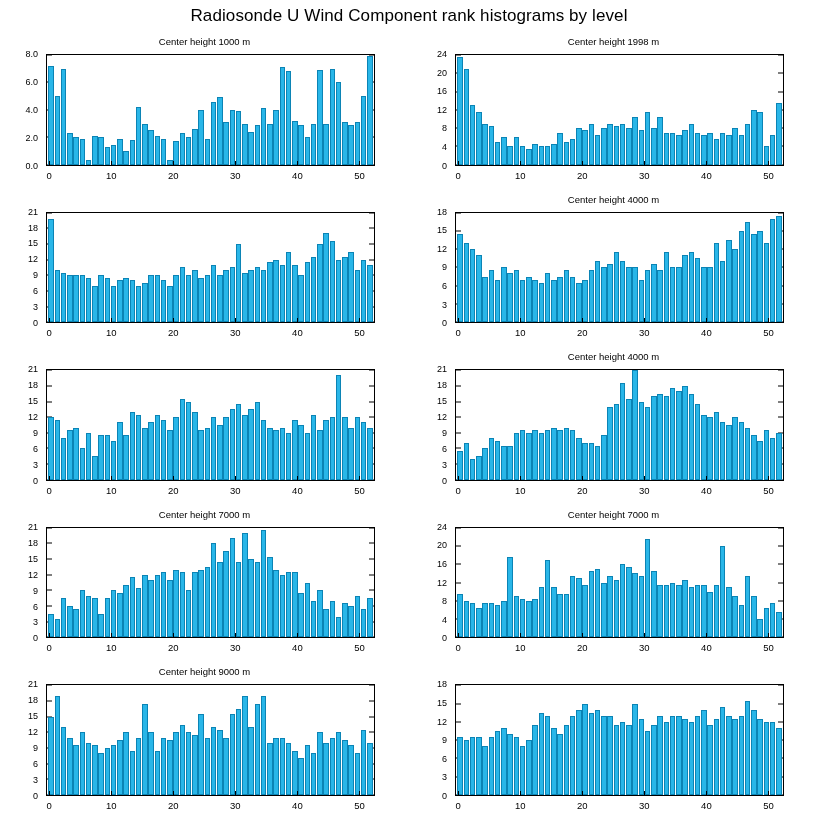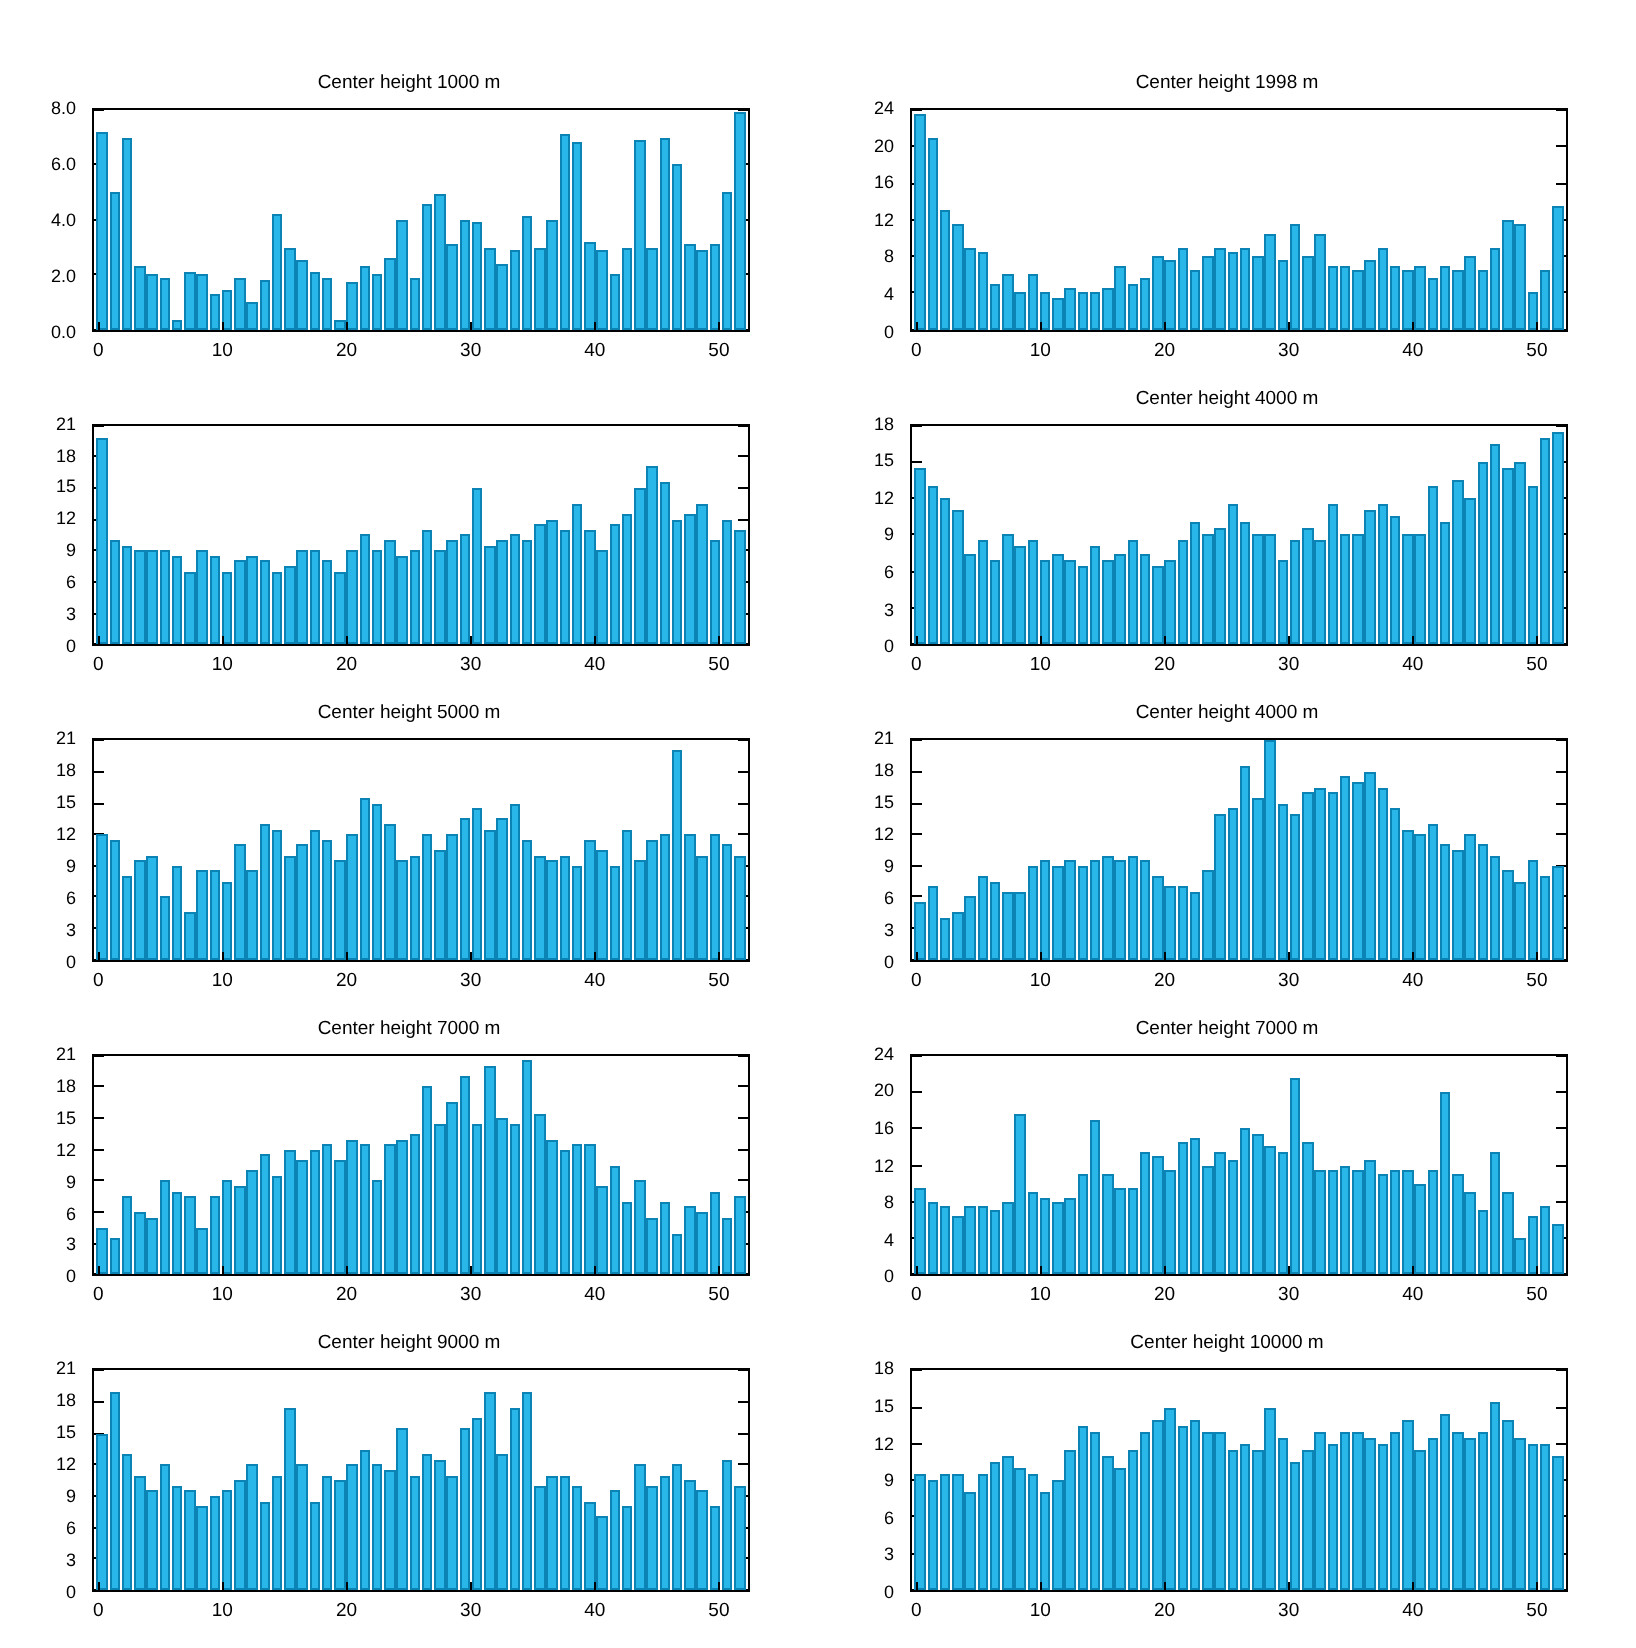--- a/index.html
+++ b/index.html
@@ -140,20 +140,21 @@
   .xtick-labels span {
     position: absolute;
     transform: translateX(-50%);
     font-size: 9.5px;
   }
 </style>
 </head>
 <body>
 
 <div id="page">
+  <div id="main-title">Radiosonde U Wind Component rank histograms by level</div>
   <div id="grid">
       <div class="panel">
         <div class="panel-title">Center height 1000 m</div>
         <div class="plot-wrap">
           <div class="ytick-labels">
             <span style="top: 100%;">0.0</span>
             <span style="top: 75%;">2.0</span>
             <span style="top: 50%;">4.0</span>
             <span style="top: 25%;">6.0</span>
             <span style="top: 0%;">8.0</span>
@@ -538,21 +539,20 @@
             <span style="left: 0.943396%;">0</span>
             <span style="left: 19.8113%;">10</span>
             <span style="left: 38.6792%;">20</span>
             <span style="left: 57.5472%;">30</span>
             <span style="left: 76.4151%;">40</span>
             <span style="left: 95.283%;">50</span>
           </div>
         </div>
       </div>
       <div class="panel">
-        <div class="panel-title">Center height 5000 m</div>
         <div class="plot-wrap">
           <div class="ytick-labels">
             <span style="top: 100%;">0</span>
             <span style="top: 85.7143%;">3</span>
             <span style="top: 71.4286%;">6</span>
             <span style="top: 57.1429%;">9</span>
             <span style="top: 42.8571%;">12</span>
             <span style="top: 28.5714%;">15</span>
             <span style="top: 14.2857%;">18</span>
             <span style="top: 0%;">21</span>
@@ -1050,21 +1050,20 @@
             <span style="left: 0.943396%;">0</span>
             <span style="left: 19.8113%;">10</span>
             <span style="left: 38.6792%;">20</span>
             <span style="left: 57.5472%;">30</span>
             <span style="left: 76.4151%;">40</span>
             <span style="left: 95.283%;">50</span>
           </div>
         </div>
       </div>
       <div class="panel">
-        <div class="panel-title">Center height 10000 m</div>
         <div class="plot-wrap">
           <div class="ytick-labels">
             <span style="top: 100%;">0</span>
             <span style="top: 83.3333%;">3</span>
             <span style="top: 66.6667%;">6</span>
             <span style="top: 50%;">9</span>
             <span style="top: 33.3333%;">12</span>
             <span style="top: 16.6667%;">15</span>
             <span style="top: 0%;">18</span>
           </div>

